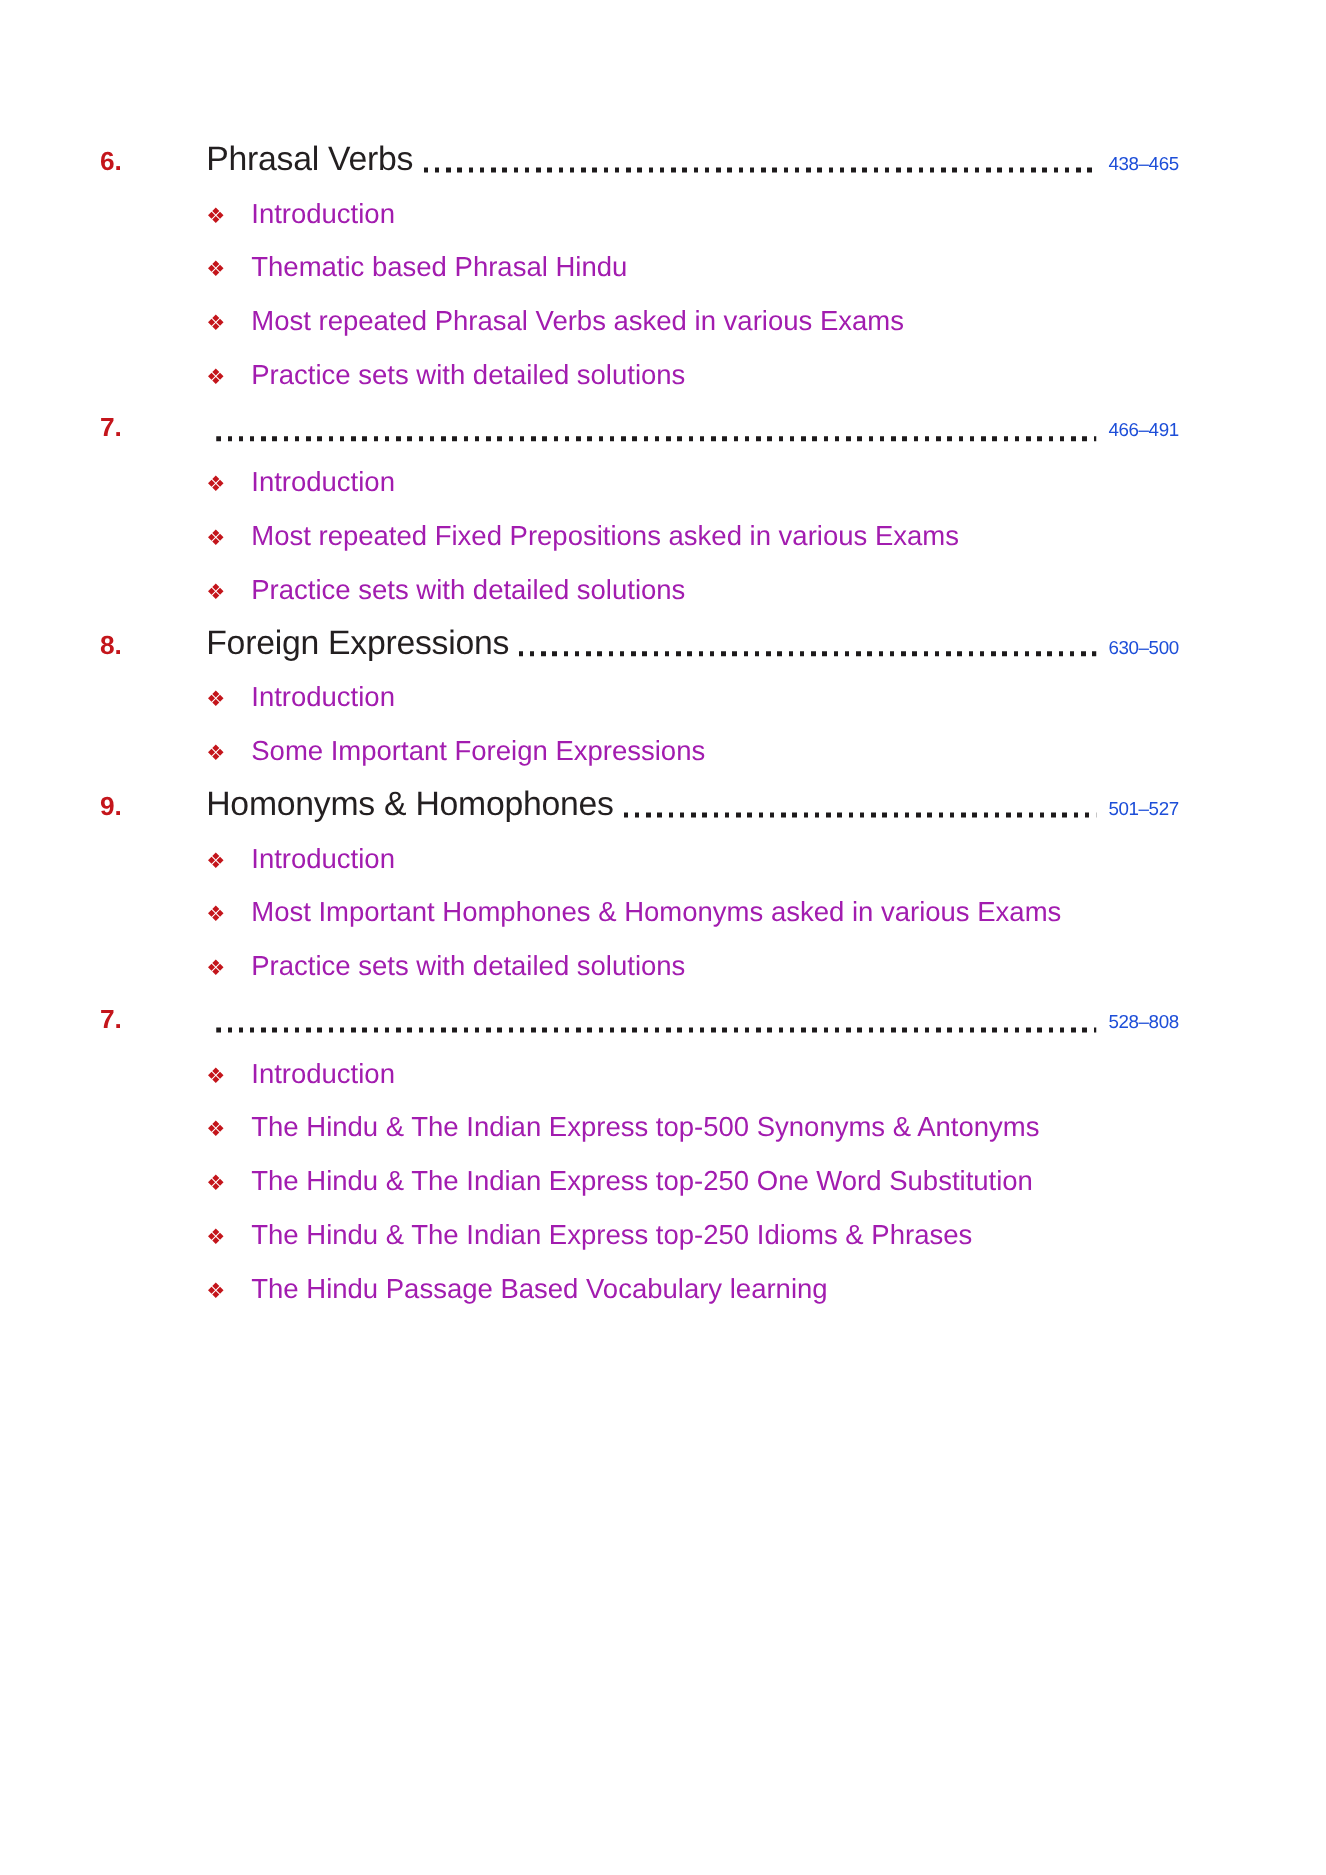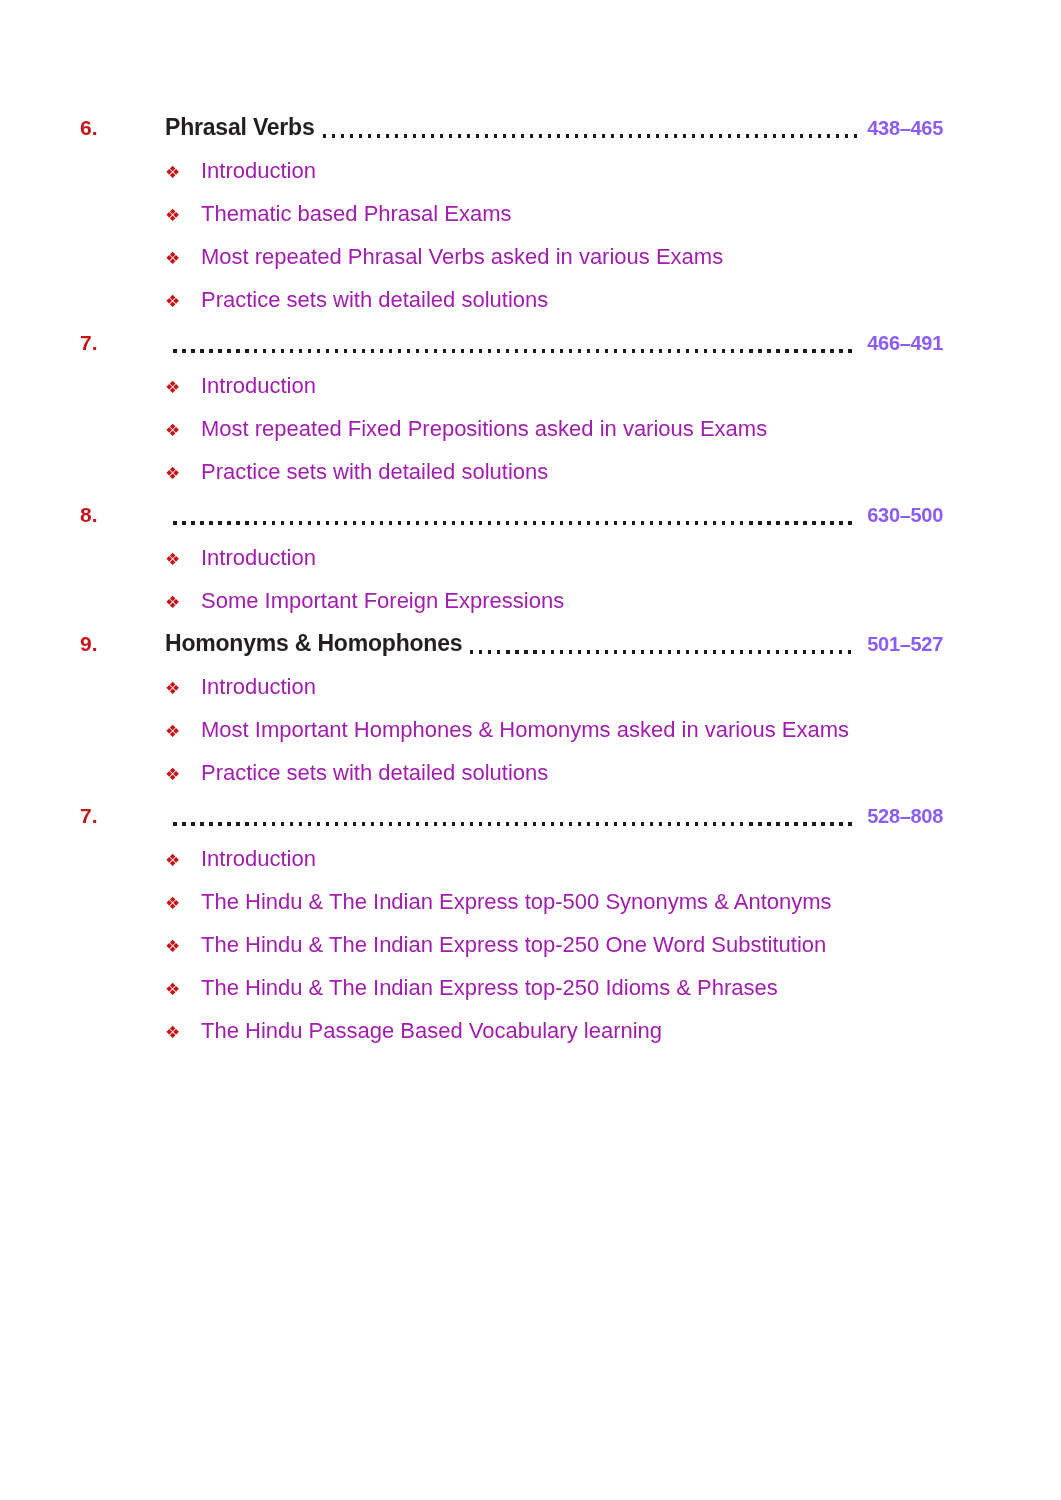--- a/index.html
+++ b/index.html
@@ -28,22 +28,22 @@
     line-height: 43px;
     white-space: nowrap;
   }
   .chapter-row .num {
     flex: 0 0 85px;
     font-size: 21px;
     font-weight: 700;
     color: #c4151b;
   }
   .chapter-row .title {
-    font-size: 23px;
-    font-weight: 700;
+    font-size: 27px;
+    font-weight: 400;
     color: #231f20;
     letter-spacing: -0.2px;
   }
   .leader {
     flex: 1 1 auto;
     position: relative;
     margin: 0 10px 0 8px;
     height: 43px;
     align-self: center;
   }
@@ -51,23 +51,23 @@
     content: "";
     position: absolute;
     left: 0;
     right: 0;
     bottom: 11px;
     height: 4px;
     background-image: repeating-linear-gradient(to right, #1d1a1b 0px, #1d1a1b 3.5px, transparent 3.5px, transparent 9px);
   }
   .chapter-row .pages {
     flex: 0 0 auto;
-    font-size: 20px;
-    font-weight: 700;
-    color: #8b5cf6;
+    font-size: 15px;
+    font-weight: 400;
+    color: #1d4ed8;
     letter-spacing: -0.3px;
   }
   .item-row {
     padding-left: 85px;
   }
   .item-row .bullet {
     flex: 0 0 36px;
     font-size: 17px;
     color: #c4151b;
   }
@@ -87,21 +87,21 @@
     <span class="pages">438–465</span>
   </div>
 
   <div class="row item-row">
     <span class="bullet">❖</span>
     <span class="label">Introduction</span>
   </div>
 
   <div class="row item-row">
     <span class="bullet">❖</span>
-    <span class="label">Thematic based Phrasal Exams</span>
+    <span class="label">Thematic based Phrasal Hindu</span>
   </div>
 
   <div class="row item-row">
     <span class="bullet">❖</span>
     <span class="label">Most repeated Phrasal Verbs asked in various Exams</span>
   </div>
 
   <div class="row item-row">
     <span class="bullet">❖</span>
     <span class="label">Practice sets with detailed solutions</span>
@@ -123,20 +123,21 @@
     <span class="label">Most repeated Fixed Prepositions asked in various Exams</span>
   </div>
 
   <div class="row item-row">
     <span class="bullet">❖</span>
     <span class="label">Practice sets with detailed solutions</span>
   </div>
 
   <div class="row chapter-row">
     <span class="num">8.</span>
+    <span class="title">Foreign Expressions</span>
     <span class="leader"></span>
     <span class="pages">630–500</span>
   </div>
 
   <div class="row item-row">
     <span class="bullet">❖</span>
     <span class="label">Introduction</span>
   </div>
 
   <div class="row item-row">

